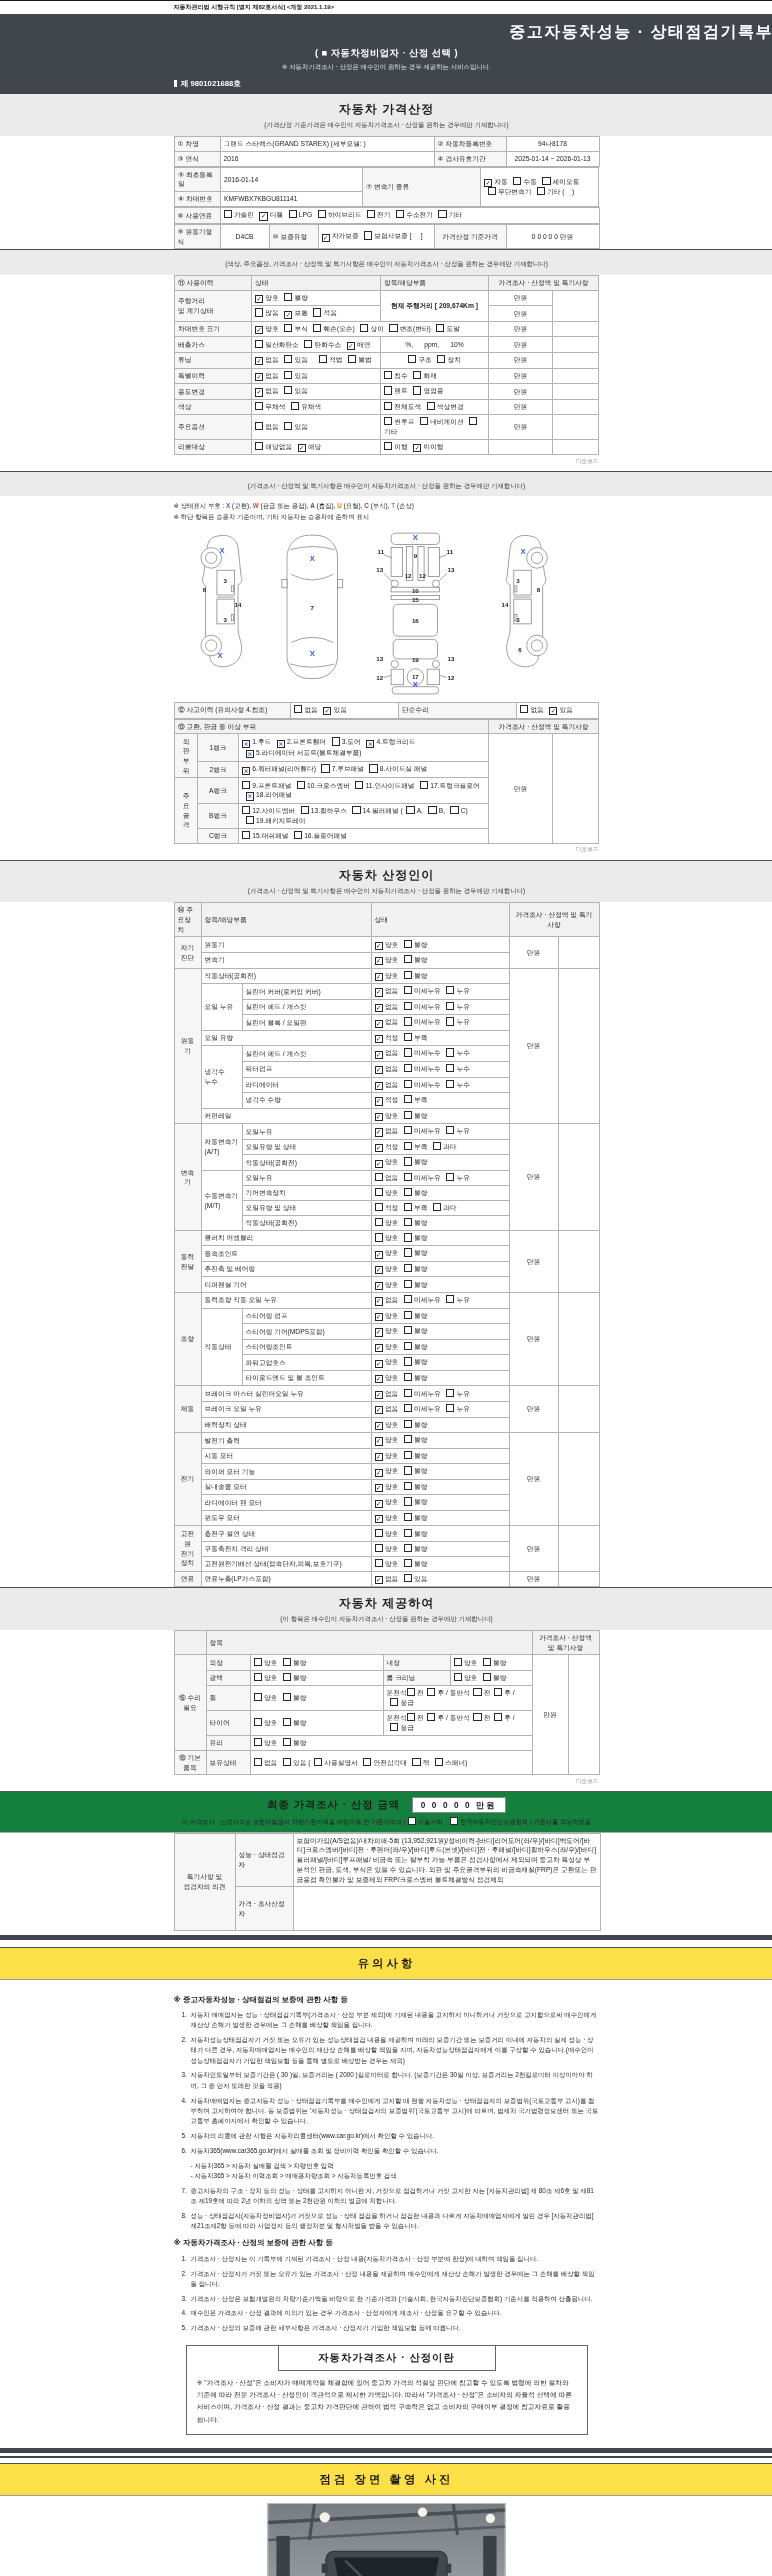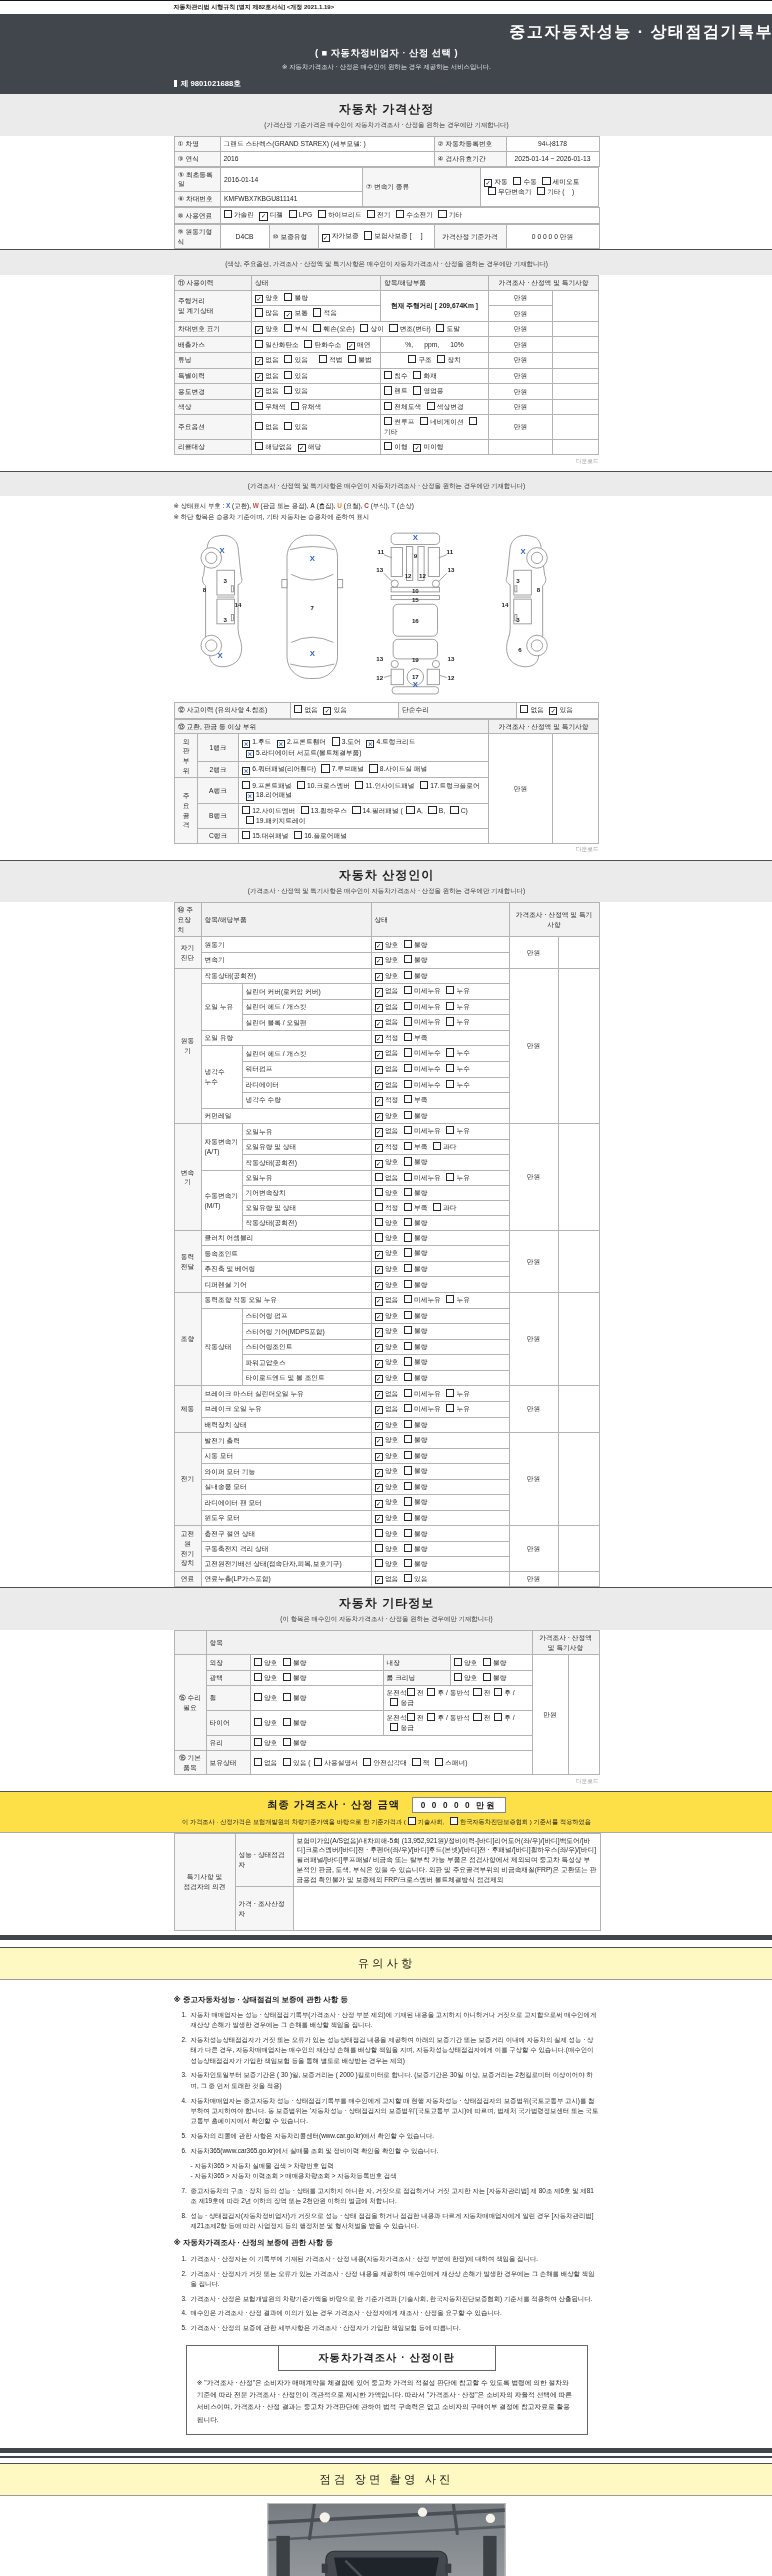--- a/index.html
+++ b/index.html
@@ -49,32 +49,32 @@
   
   .legend{font-size:6.4px;padding:5.2px 0 1px 0;color:#222;}
   .legend2{font-size:6.4px;padding:1px 0 4.1px 0;color:#222;}
   
   .diag-wrap{padding:3.1px 0 5.2px 0;text-align:center;}
   svg text.num{font-size:12px;fill:#222;font-weight:bold;text-anchor:middle;font-family:"Liberation Sans",sans-serif;}
   svg text.xm{font-size:15px;fill:#2f63c9;font-weight:bold;text-anchor:middle;font-family:"Liberation Sans",sans-serif;}
   .carline{fill:none;stroke:#8d8d8d;stroke-width:1.6;}
   .carfill{fill:#fff;stroke:#8d8d8d;stroke-width:1.6;}
   
-  .final-band{background:#fde047;border-top:1px solid #555;border-bottom:0.5px solid #aaa;
+  .final-band{background:#15803d;border-top:1px solid #555;border-bottom:0.5px solid #aaa;
               padding:5.2px 0 4.6px 0;text-align:center;}
   .final-band .fb1{font-size:10.3px;font-weight:bold;display:inline-block;letter-spacing:1px;}
   .final-band .fb2{display:inline-block;border:0.5px solid #888;background:#fff;padding:1.5px 8.2px;
                    font-size:8.2px;font-weight:bold;letter-spacing:2.1px;margin-left:9.3px;}
   .final-band .fb3{font-size:6.2px;margin-top:3.6px;color:#222;}
   
   .dbar{background:#41464d;height:5.2px;}
   .dbar2{background:#41464d;height:2.1px;margin-top:2.6px;}
   
-  .gband{background:#fef9c3;border-top:1px solid #4a4f55;border-bottom:1px solid #9a9a9a;
-         padding:8.2px 0;text-align:center;font-size:11.3px;font-weight:normal;letter-spacing:3.1px;}
+  .gband{background:#fde047;border-top:1px solid #4a4f55;border-bottom:1px solid #9a9a9a;
+         padding:8.2px 0;text-align:center;font-size:11.3px;font-weight:bold;letter-spacing:3.1px;}
   
   .notice-wrap{padding:7.2px 0 3.1px 0;}
   .np-title{font-size:7.5px;font-weight:bold;margin:7.2px 0 5.2px 0;}
   .ni{display:flex;font-size:6.4px;line-height:1.6;margin:4.6px 0;color:#222;}
   .ni .nn{width:13.4px;flex:none;text-align:right;padding-right:3.6px;}
   .ni .nt{flex:1;}
   .ns{padding-left:17px;font-size:6.4px;line-height:1.6;color:#222;}
   
   .pbox{border:1px solid #666;margin:11.3px auto 9.3px auto;width:402px;padding:0 10.3px 8.2px 10.3px;box-sizing:border-box;}
   .pbox .pb-t{width:216px;margin:-0.5px auto 6.2px auto;border:0.5px solid #666;background:#fff;
@@ -659,21 +659,21 @@
           <td colspan="2" class="lft">연료누출(LP가스포함)</td>
           <td class="lft"><span class="cb on">✓</span>없음 <span class="cb"></span>있음</td>
           <td class="price">만원</td>
           <td class="note"></td>
         </tr>
       </tbody>
     </table>
 </div>
 
 <div class="sec-hd">
-  <div class="st">자동차 기타정보</div>
+  <div class="st">자동차 제공하여</div>
   <div class="sn">(이 항목은 매수인이 자동차가격조사 · 산정을 원하는 경우에만 기재합니다)</div>
 </div>
 <div class="col">
   <table class="rpt blk">
       <colgroup>
         <col style="width: 32px;">
         <col style="width: 44px;">
         <col style="width: 133px;">
         <col style="width: 67px;">
         <col style="width: 82px;">

